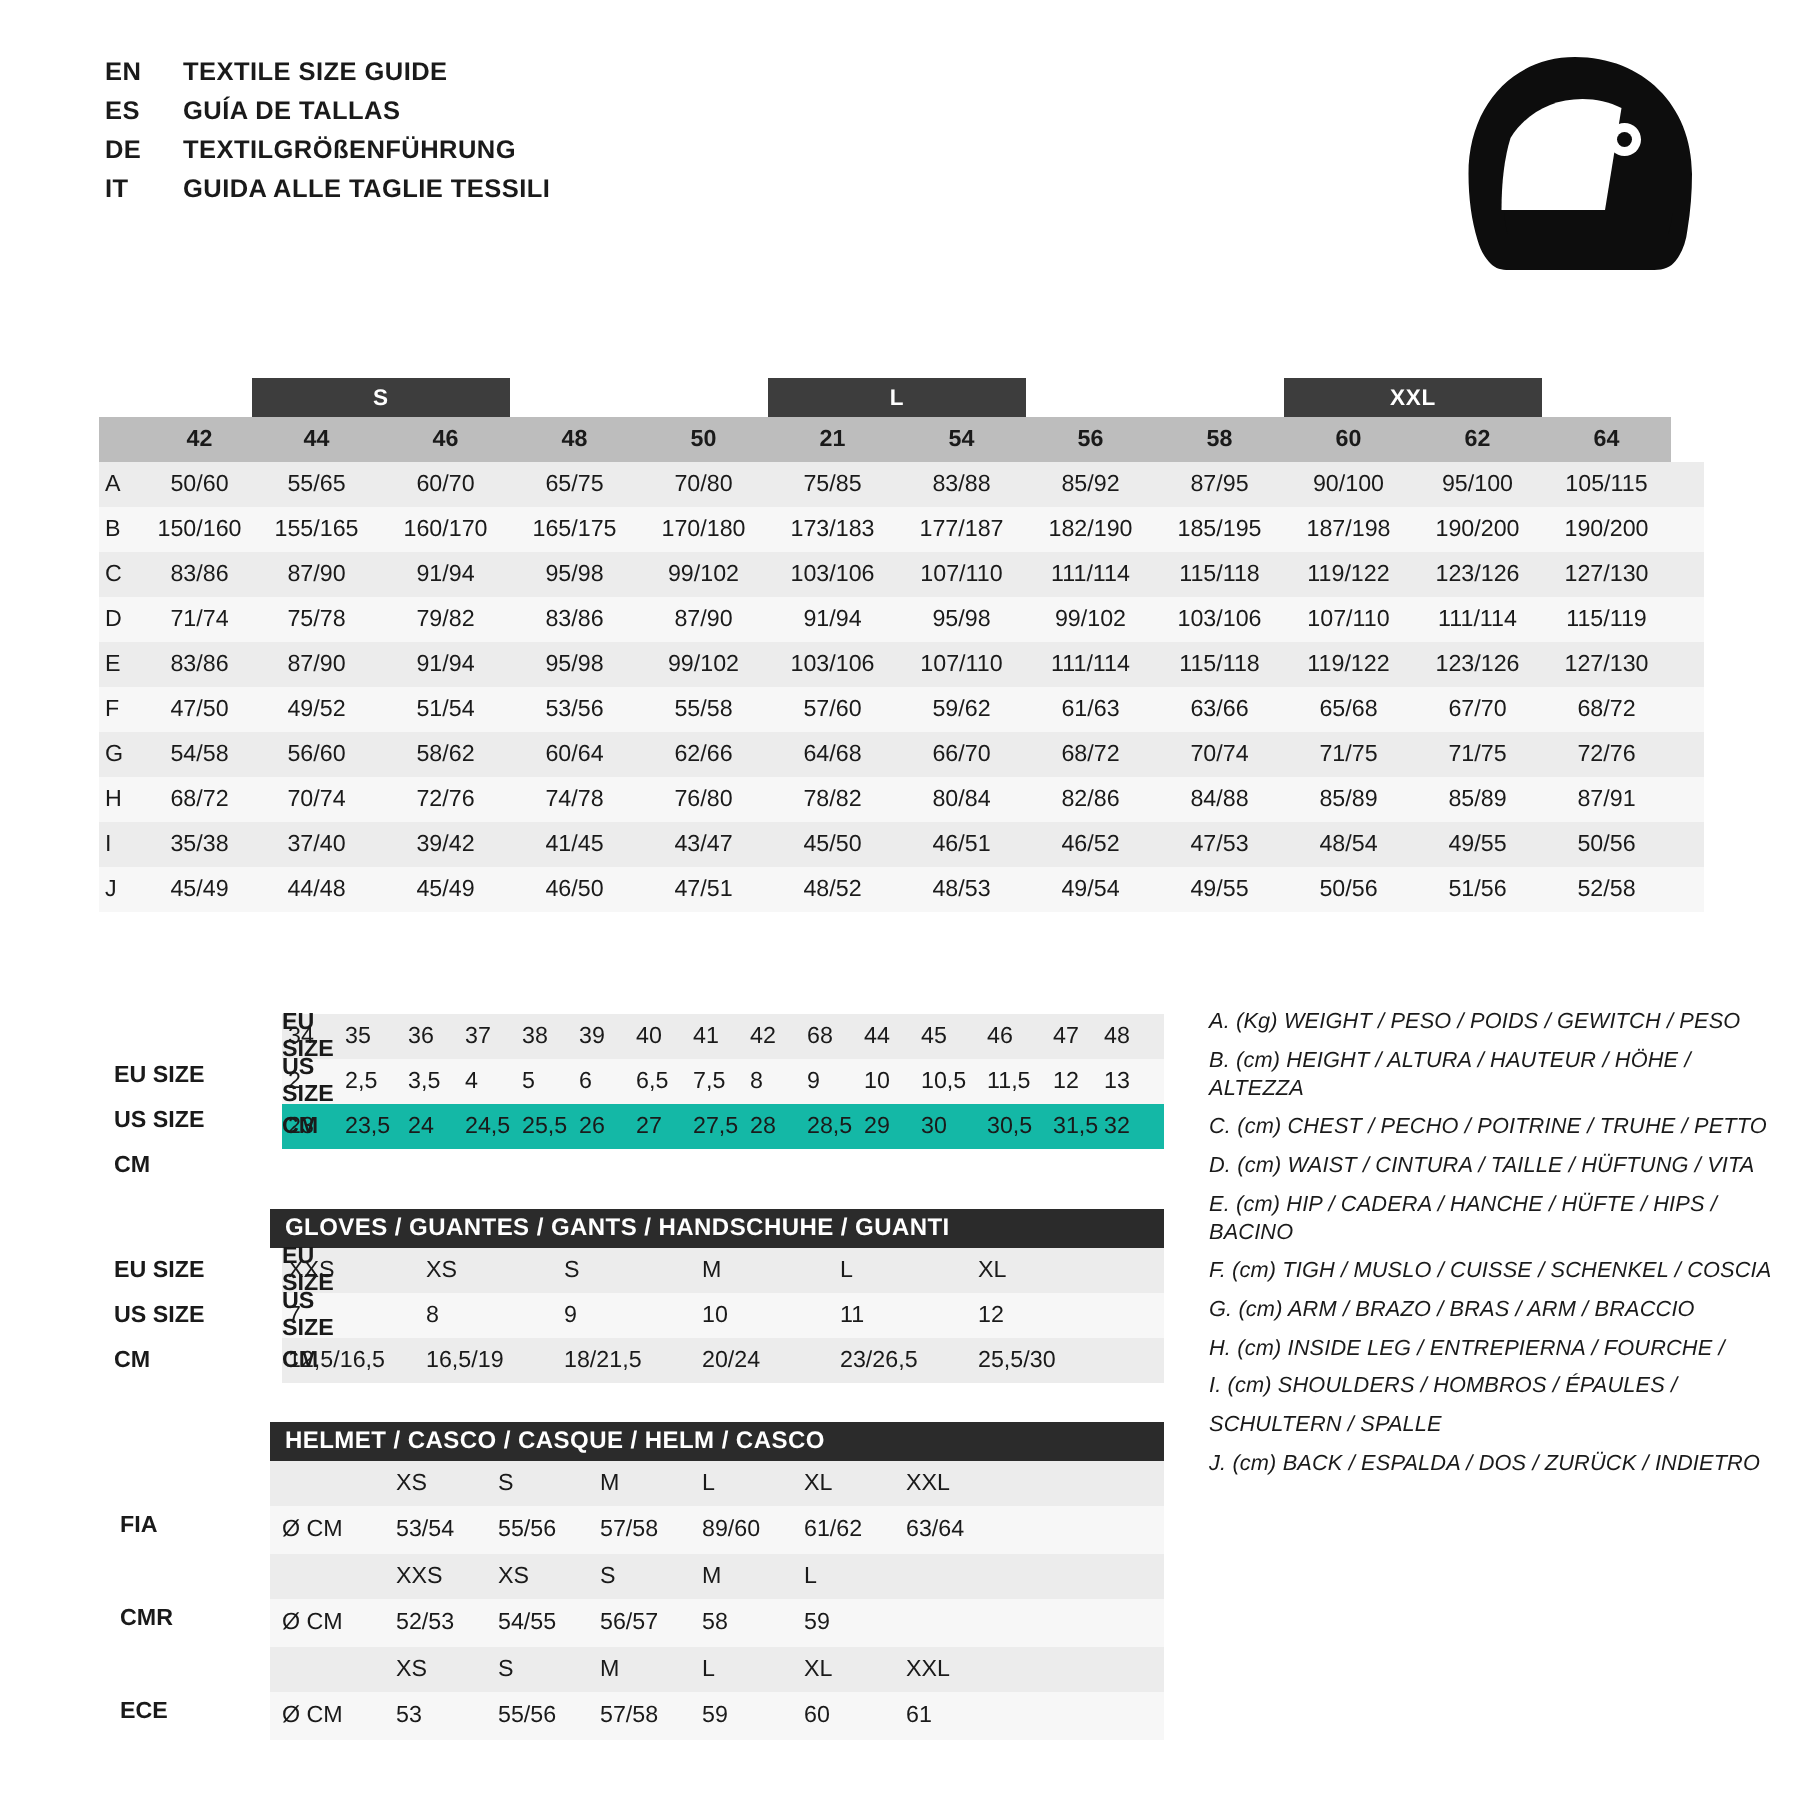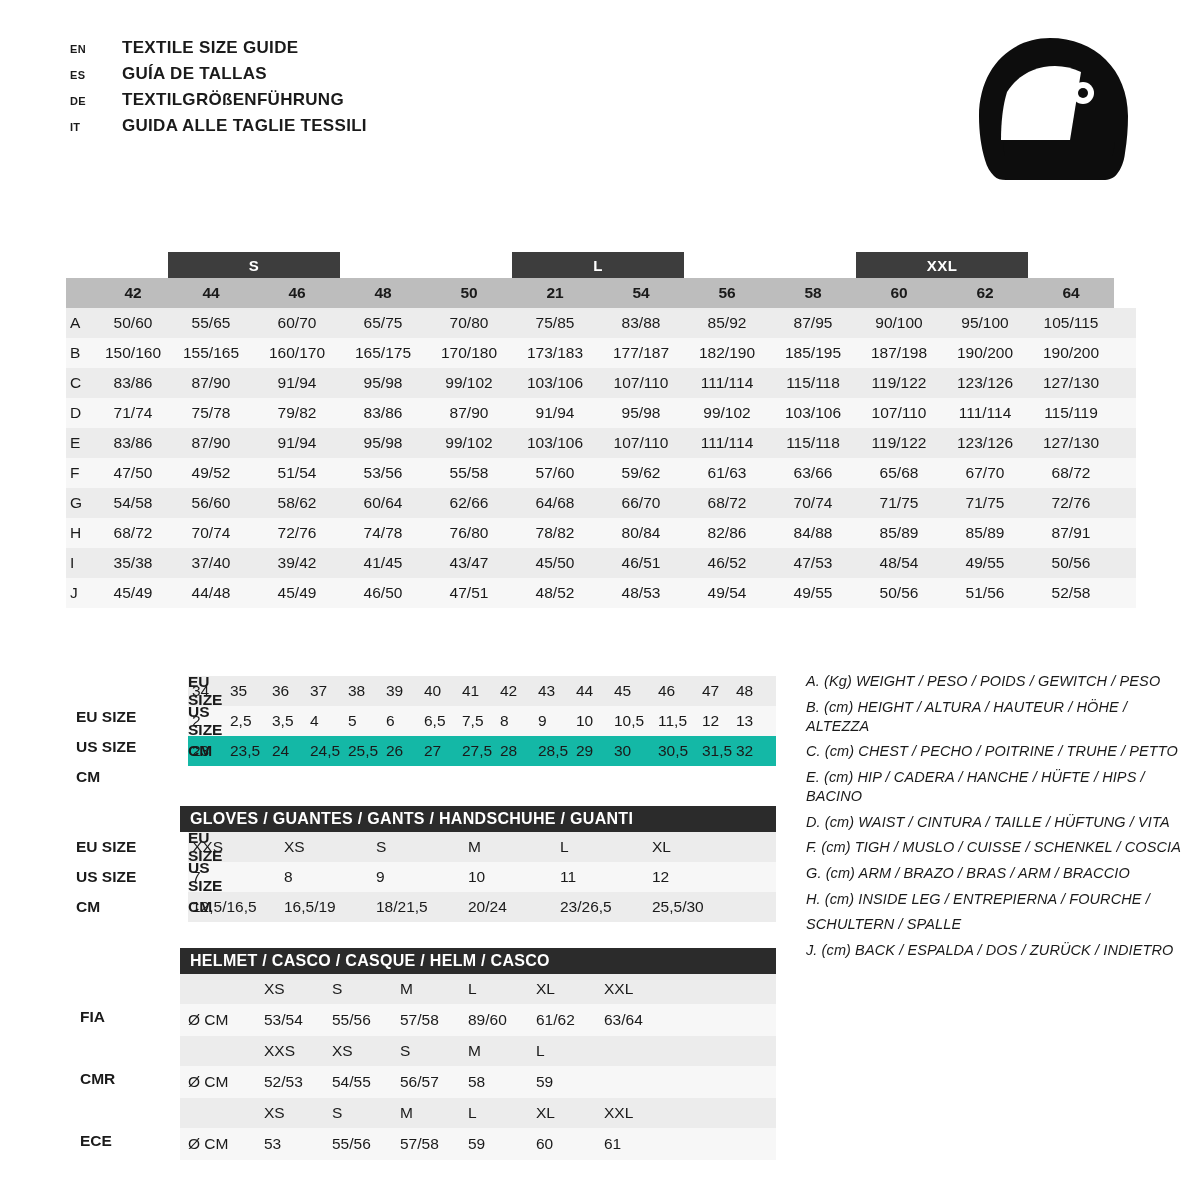--- a/index.html
+++ b/index.html
@@ -2,21 +2,21 @@
 <html><head>
 <meta charset="utf-8">
 <style>
   html,body{margin:0;padding:0;background:#fff;}
   body{width:1200px;height:1200px;font-family:"Liberation Sans",sans-serif;color:#1a1a1a;position:relative;overflow:hidden;}
   .page{position:relative;width:1200px;height:1200px;}
 
   
   .header{position:absolute;left:70px;top:38px;}
   .hdr-row{display:flex;align-items:baseline;height:26px;}
-  .hdr-lang{width:52px;font-size:11px;font-weight:bold;letter-spacing:.3px;}
+  .hdr-lang{width:52px;font-size:17px;font-weight:bold;letter-spacing:.3px;}
   .hdr-text{font-size:17px;font-weight:bold;letter-spacing:.3px;}
 
   .helmet{position:absolute;left:955px;top:30px;width:190px;height:190px;}
 
   
   .main-table{position:absolute;left:66px;top:252px;width:1070px;}
   .mt-row{display:flex;height:30px;align-items:stretch;}
   .mt-head{height:26px;}
   .mt-cell{display:flex;align-items:center;justify-content:center;font-size:15.5px;box-sizing:border-box;}
   .lbl{width:28px;justify-content:flex-start;padding-left:4px;font-size:15.5px;font-weight:normal;}
@@ -259,21 +259,21 @@
           <div class="srowlbl" style="width: 0px; background: rgb(255, 255, 255);">EU SIZE</div>
           <div class="scell" style="width: 38px; justify-content: flex-start; padding-left: 4px;">34</div>
           <div class="scell" style="width: 42px; justify-content: flex-start; padding-left: 4px;">35</div>
           <div class="scell" style="width: 38px; justify-content: flex-start; padding-left: 4px;">36</div>
           <div class="scell" style="width: 38px; justify-content: flex-start; padding-left: 4px;">37</div>
           <div class="scell" style="width: 38px; justify-content: flex-start; padding-left: 4px;">38</div>
           <div class="scell" style="width: 38px; justify-content: flex-start; padding-left: 4px;">39</div>
           <div class="scell" style="width: 38px; justify-content: flex-start; padding-left: 4px;">40</div>
           <div class="scell" style="width: 38px; justify-content: flex-start; padding-left: 4px;">41</div>
           <div class="scell" style="width: 38px; justify-content: flex-start; padding-left: 4px;">42</div>
-          <div class="scell" style="width: 38px; justify-content: flex-start; padding-left: 4px;">43</div>
+          <div class="scell" style="width: 38px; justify-content: flex-start; padding-left: 4px;">68</div>
           <div class="scell" style="width: 38px; justify-content: flex-start; padding-left: 4px;">44</div>
           <div class="scell" style="width: 44px; justify-content: flex-start; padding-left: 4px;">45</div>
           <div class="scell" style="width: 44px; justify-content: flex-start; padding-left: 4px;">46</div>
           <div class="scell" style="width: 34px; justify-content: flex-start; padding-left: 4px;">47</div>
           <div class="scell" style="width: 34px; justify-content: flex-start; padding-left: 4px;">48</div>
         </div>
         <div class="srow" style="height: 30px; background: rgb(247, 247, 247);">
           <div class="srowlbl" style="width: 0px; background: rgb(255, 255, 255);">US SIZE</div>
           <div class="scell" style="width: 38px; justify-content: flex-start; padding-left: 4px;">2</div>
           <div class="scell" style="width: 42px; justify-content: flex-start; padding-left: 4px;">2,5</div>
@@ -406,22 +406,23 @@
       </div>
   <div style="position: absolute; left: -100px; width: 90px; text-align: left; font-weight: bold; font-size: 15.5px; top: 60px;">FIA</div>
       <div style="position: absolute; left: -100px; width: 90px; text-align: left; font-weight: bold; font-size: 15.5px; top: 122px;">CMR</div>
       <div style="position: absolute; left: -100px; width: 90px; text-align: left; font-weight: bold; font-size: 15.5px; top: 184px;">ECE</div>
     </div>
 
   <div class="legend" id="legend">
       <p>A. (Kg) WEIGHT / PESO / POIDS / GEWITCH / PESO</p>
       <p>B. (cm) HEIGHT / ALTURA / HAUTEUR / HÖHE / ALTEZZA</p>
       <p>C. (cm) CHEST / PECHO / POITRINE / TRUHE / PETTO</p>
+      <p>D. (cm) WAIST / CINTURA / TAILLE / HÜFTUNG / VITA</p>
       <p>E. (cm) HIP / CADERA / HANCHE / HÜFTE / HIPS / BACINO</p>
-      <p>D. (cm) WAIST / CINTURA / TAILLE / HÜFTUNG / VITA</p>
       <p>F. (cm) TIGH / MUSLO / CUISSE / SCHENKEL / COSCIA</p>
       <p>G. (cm) ARM / BRAZO / BRAS / ARM / BRACCIO</p>
       <p>H. (cm) INSIDE LEG / ENTREPIERNA / FOURCHE /</p>
+      <p>I. (cm) SHOULDERS / HOMBROS / ÉPAULES /</p>
       <p>SCHULTERN / SPALLE</p>
       <p>J. (cm) BACK / ESPALDA / DOS / ZURÜCK / INDIETRO</p>
     </div>
 
 </div>
 
 </body></html>

